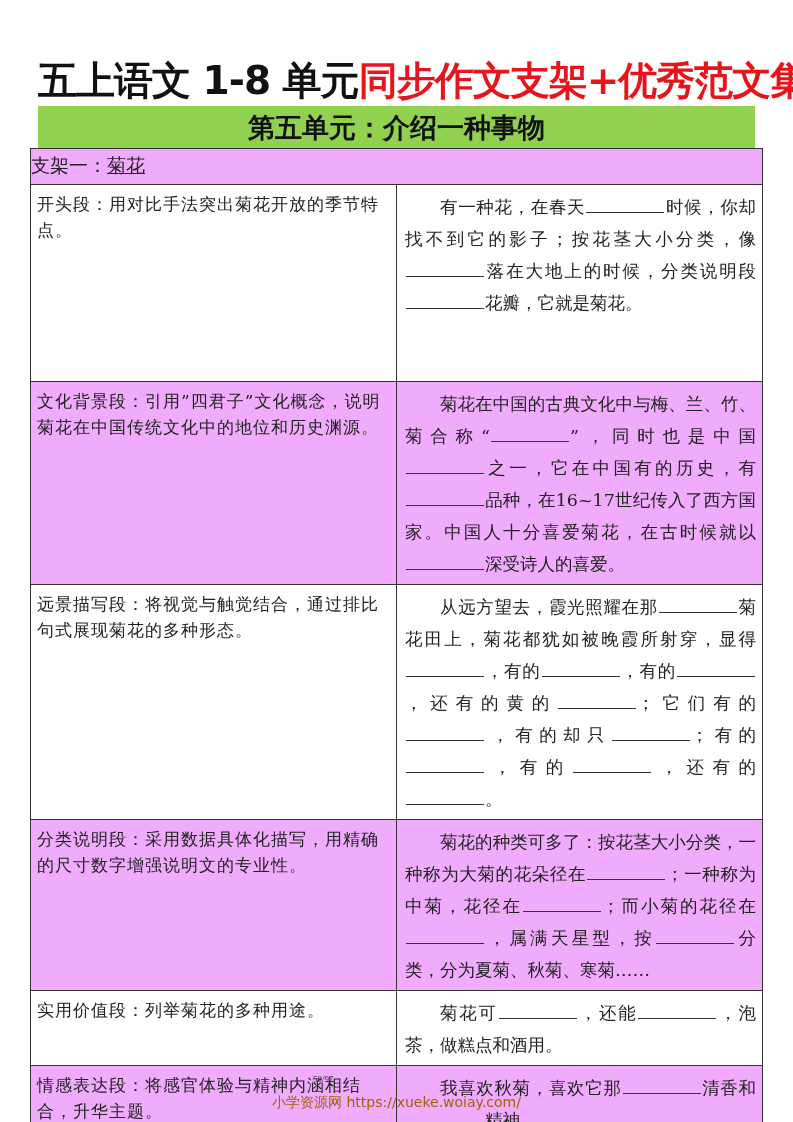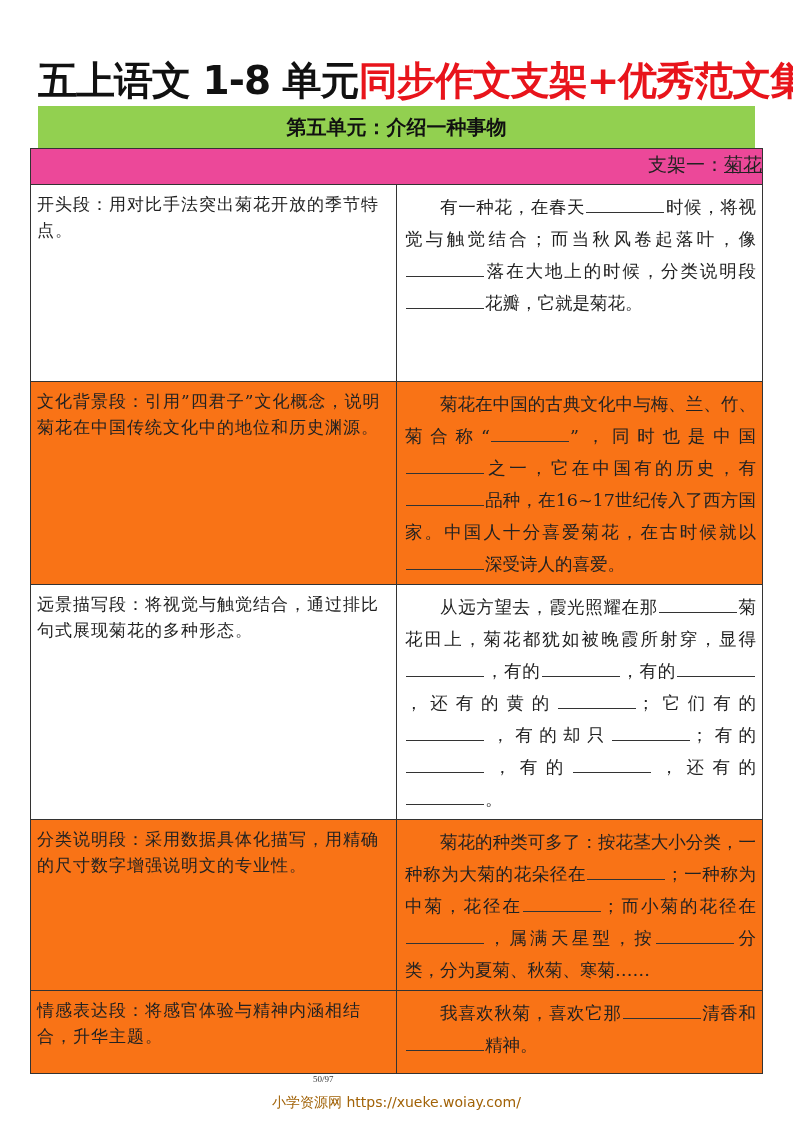--- a/index.html
+++ b/index.html
@@ -14,53 +14,53 @@
       position: absolute; left: 38px; top: 56px; width: 720px; height: 50px;
       font-size: 39px; line-height: 50px; white-space: nowrap; letter-spacing: -1px;
       font-family: "DejaVu Sans", "Liberation Sans", sans-serif; font-weight: bold;
     }
     .main-title .t-black { color: #111111; }
     .main-title .t-red { color: #e8141b; }
 
     .unit-banner {
       position: absolute; left: 38px; top: 106px; width: 717px; height: 43px;
       background: #92d050; text-align: center;
-      font-size: 20px; line-height: 43px; font-weight: bold; color: #111;
+      font-size: 27px; line-height: 43px; font-weight: bold; color: #111;
       font-family: "DejaVu Sans", "Liberation Sans", sans-serif;
     }
 
     table.frame {
       position: absolute; left: 30px; top: 148px; width: 733px;
       border-collapse: collapse; table-layout: fixed;
     }
     table.frame td, table.frame th {
       border: 1.5px solid #333;
       vertical-align: top;
     }
     .frame-header {
-      height: 36px; background: #ec4899; text-align: right;
+      height: 36px; background: #f0abfc; text-align: left;
       font-size: 19px; line-height: 34px; font-weight: normal;
-      font-family: Liberation Mono, monospace;
+      font-family: Liberation Sans, sans-serif;
     }
     .frame-header .topic { text-decoration: underline; }
 
     td.label {
       width: 191px; padding: 6px 6px 20px 6px;
       font-size: 17px; line-height: 26px; letter-spacing: 1px;
     }
     td.content {
       padding: 6px 6px 4px 8px;
       font-size: 17.5px; line-height: 32px; text-align: justify;
     }
     td.content .para { text-indent: 2em; }
     .blank {
       display: inline-block; width: 78px; border-bottom: 1px solid #333;
       height: 18px; vertical-align: baseline; margin: 0 1px;
     }
-    tr.green td { background: #f97316; }
+    tr.green td { background: #f0abfc; }
     tr.white td { background: #ffffff; }
 
     .footer {
       position: absolute; left: 0; top: 1068px; width: 793px; text-align: center;
       font-size: 14px; color: #a16207; line-height: 20px;
       font-family: "DejaVu Sans", "Liberation Sans", sans-serif;
       margin-top: 24px;
     }
     .page-num {
       position: absolute; left: 313px; top: 1074px; font-size: 9px; color: #333;
@@ -82,41 +82,47 @@
       <tr>
         <th colspan="2" class="frame-header">
           <span>支架一：</span><span class="topic">菊花</span>
         </th>
       </tr>
     </thead>
     <tbody id="frame-body">
         <tr class="white" style="height: 197px;">
           <td class="label">开头段：用对比手法突出菊花开放的季节特点。</td>
           <td class="content">
-            <div class="para"><span>有一种花，在春天</span><span class="blank"></span><span>时候，将视觉与触觉结合；而当秋风卷起落叶，像</span><span class="blank"></span><span>落在大地上的时候，分类说明段</span><span class="blank"></span><span>花瓣，它就是菊花。</span></div>
+            <div class="para"><span>有一种花，在春天</span><span class="blank"></span><span>时候，你却找不到它的影子；按花茎大小分类，像</span><span class="blank"></span><span>落在大地上的时候，分类说明段</span><span class="blank"></span><span>花瓣，它就是菊花。</span></div>
           </td>
         </tr>
         <tr class="green" style="height: 194px;">
           <td class="label">文化背景段：引用”四君子”文化概念，说明菊花在中国传统文化中的地位和历史渊源。</td>
           <td class="content">
             <div class="para"><span>菊花在中国的古典文化中与梅、兰、竹、菊合称“</span><span class="blank"></span><span>”，同时也是中国</span><span class="blank"></span><span>之一，它在中国有的历史，有</span><span class="blank"></span><span>品种，在16~17世纪传入了西方国家。中国人十分喜爱菊花，在古时候就以</span><span class="blank"></span><span>深受诗人的喜爱。</span></div>
           </td>
         </tr>
         <tr class="white" style="height: 192px;">
           <td class="label">远景描写段：将视觉与触觉结合，通过排比句式展现菊花的多种形态。</td>
           <td class="content">
             <div class="para"><span>从远方望去，霞光照耀在那</span><span class="blank"></span><span>菊花田上，菊花都犹如被晚霞所射穿，显得</span><span class="blank"></span><span>，有的</span><span class="blank"></span><span>，有的</span><span class="blank"></span><span>，还有的黄的</span><span class="blank"></span><span>；它们有的</span><span class="blank"></span><span>，有的却只</span><span class="blank"></span><span>；有的</span><span class="blank"></span><span>，有的</span><span class="blank"></span><span>，还有的</span><span class="blank"></span><span>。</span></div>
           </td>
         </tr>
         <tr class="green" style="height: 170px;">
           <td class="label">分类说明段：采用数据具体化描写，用精确的尺寸数字增强说明文的专业性。</td>
           <td class="content">
             <div class="para"><span>菊花的种类可多了：按花茎大小分类，一种称为大菊的花朵径在</span><span class="blank"></span><span>；一种称为中菊，花径在</span><span class="blank"></span><span>；而小菊的花径在</span><span class="blank"></span><span>，属满天星型，按</span><span class="blank"></span><span>分类，分为夏菊、秋菊、寒菊……</span></div>
           </td>
         </tr>
+        <tr class="white" style="height: 66px;">
+          <td class="label">实用价值段：列举菊花的多种用途。</td>
+          <td class="content">
+            <div class="para"><span>菊花可</span><span class="blank"></span><span>，还能</span><span class="blank"></span><span>，泡茶，做糕点和酒用。</span></div>
+          </td>
+        </tr>
         <tr class="green" style="height: 83px;">
           <td class="label">情感表达段：将感官体验与精神内涵相结合，升华主题。</td>
           <td class="content">
             <div class="para"><span>我喜欢秋菊，喜欢它那</span><span class="blank"></span><span>清香和</span><span class="blank"></span><span>精神。</span></div>
           </td>
         </tr>
       </tbody>
   </table>
 
   <div class="footer">小学资源网 https://xueke.woiay.com/</div>

